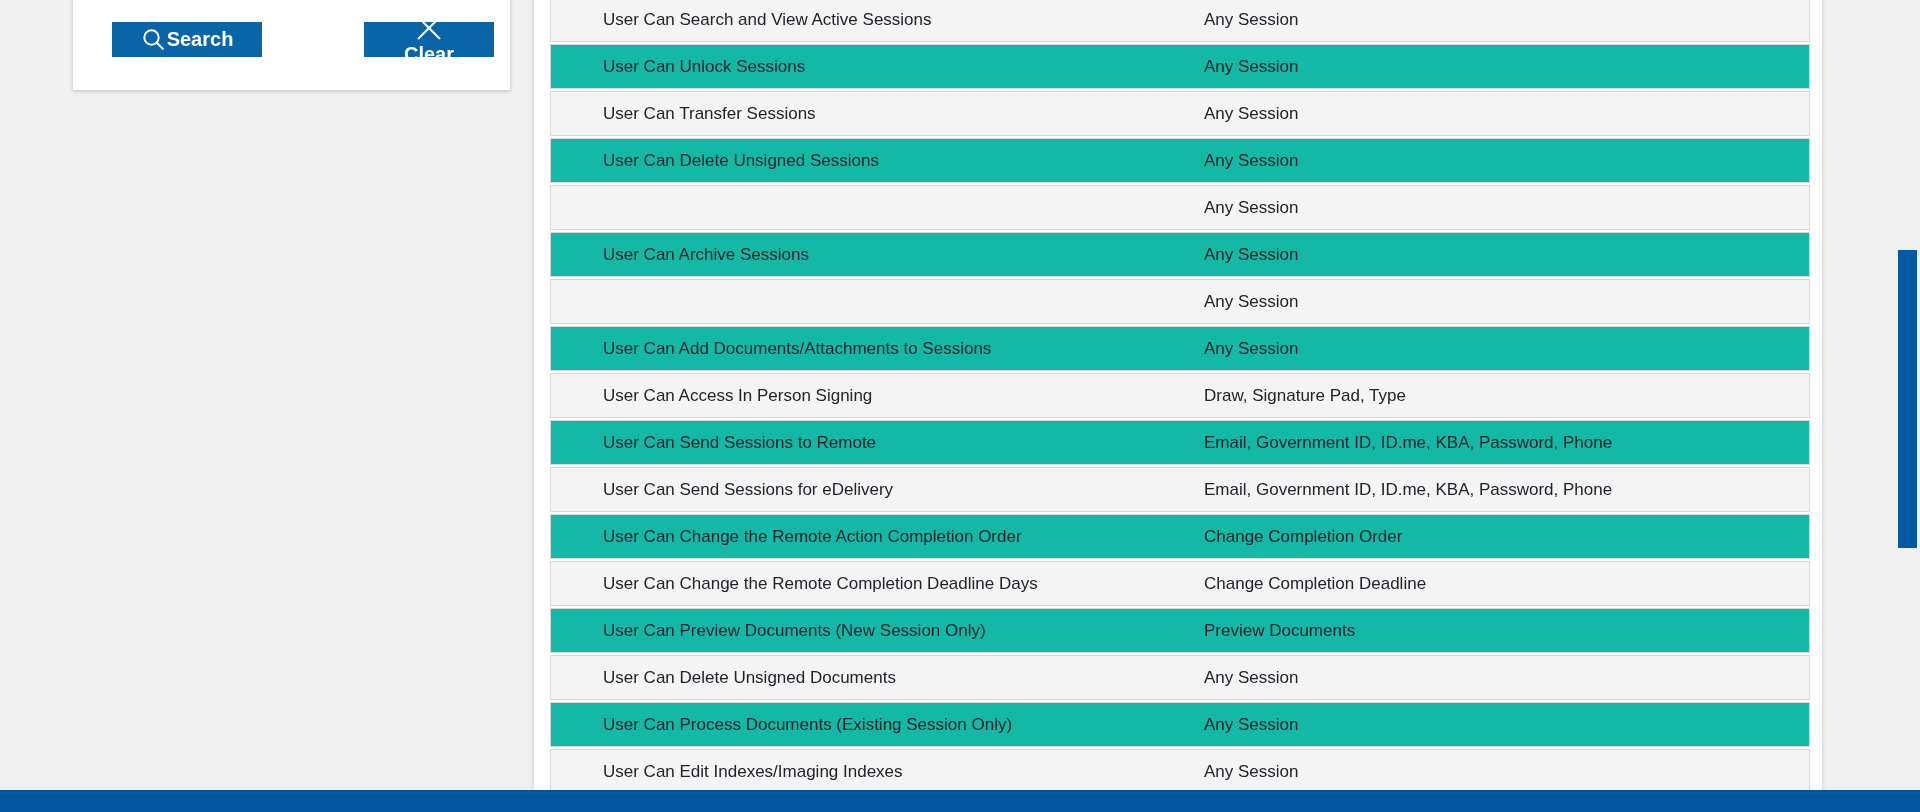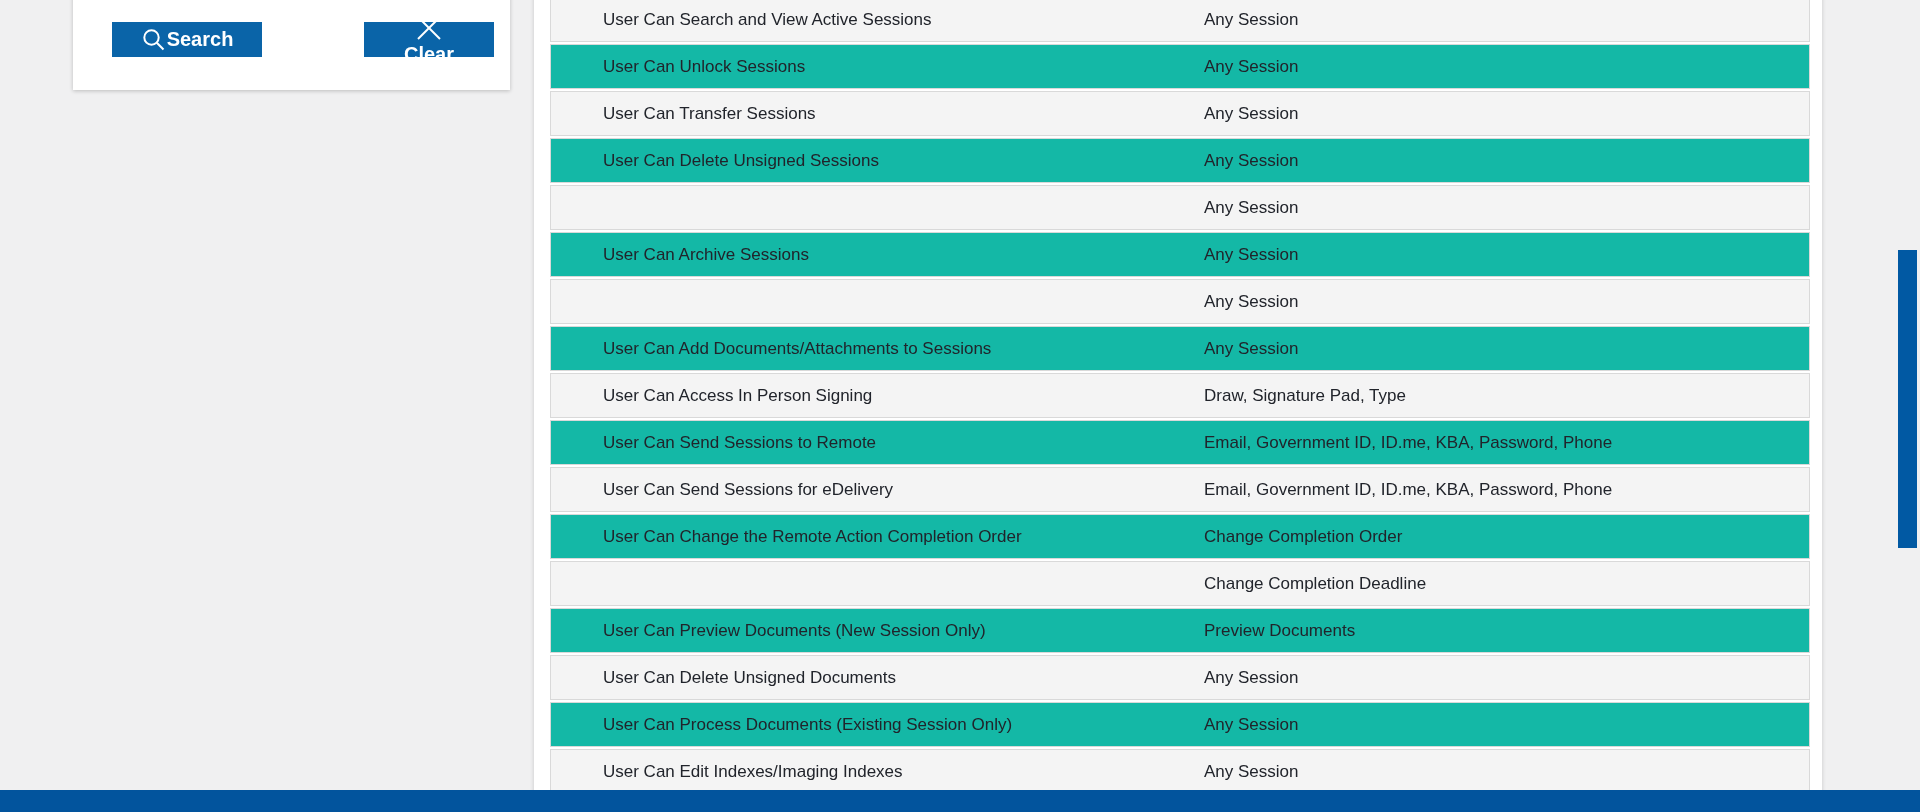--- a/index.html
+++ b/index.html
@@ -143,20 +143,21 @@
       </div>
       <div class="perm-row alt">
         <span class="perm-label">User Can Send Sessions for eDelivery</span>
         <span class="perm-value">Email, Government ID, ID.me, KBA, Password, Phone</span>
       </div>
       <div class="perm-row">
         <span class="perm-label">User Can Change the Remote Action Completion Order</span>
         <span class="perm-value">Change Completion Order</span>
       </div>
       <div class="perm-row alt">
+        <span class="perm-label">User Can Change the Remote Completion Deadline Days</span>
         <span class="perm-value">Change Completion Deadline</span>
       </div>
       <div class="perm-row">
         <span class="perm-label">User Can Preview Documents (New Session Only)</span>
         <span class="perm-value">Preview Documents</span>
       </div>
       <div class="perm-row alt">
         <span class="perm-label">User Can Delete Unsigned Documents</span>
         <span class="perm-value">Any Session</span>
       </div>

